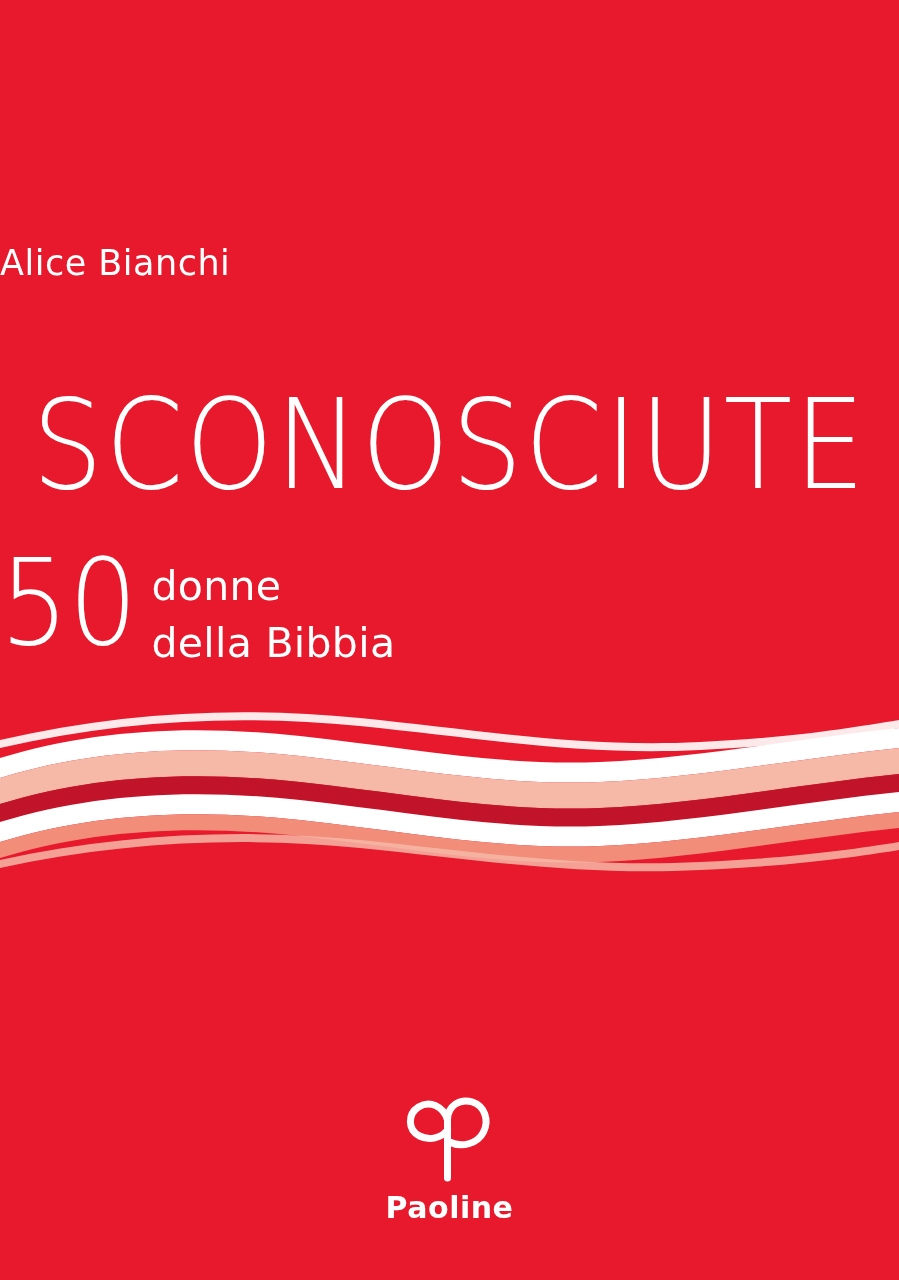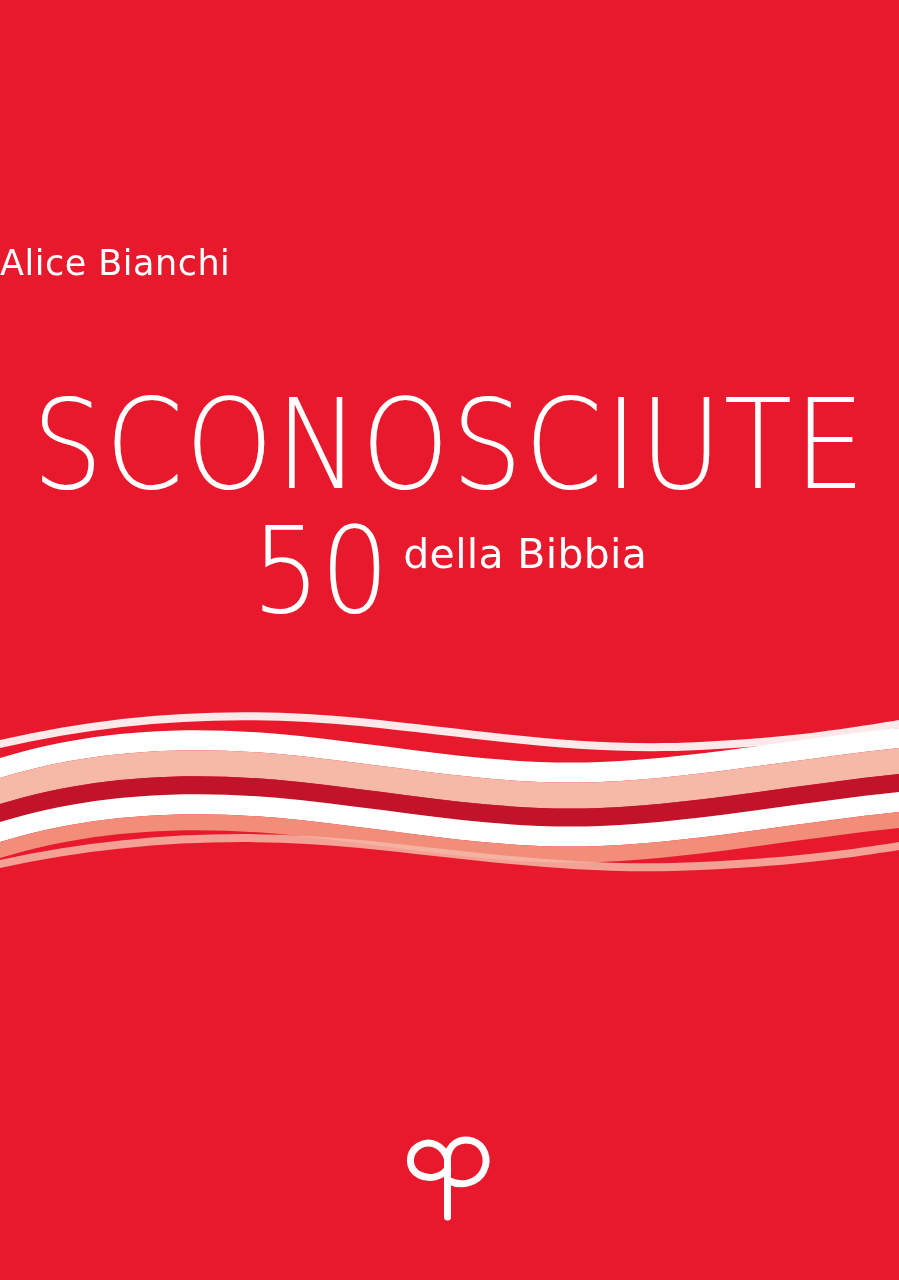--- a/index.html
+++ b/index.html
@@ -40,25 +40,25 @@
     font-size: 112px;
     line-height: 1;
     font-weight: 300;
     letter-spacing: 2px;
     font-family: "DejaVu Sans", sans-serif;
     transform: scaleY(1.12);
     transform-origin: top center;
   }
   .subtitle {
     position: absolute;
-    top: 512px;
+    top: 544px;
     left: 0;
     width: 100%;
     display: flex;
-    justify-content: center;
+    justify-content: flex-start;
     align-items: flex-start;
   }
   .subtitle-number {
     color: #ffffff;
     font-size: 108px;
     line-height: 1.0;
     font-weight: 300;
     font-family: "DejaVu Sans", sans-serif;
     transform: scaleY(1.1);
     transform-origin: top center;
@@ -112,20 +112,21 @@
 
 <div class="cover">
 
   <div class="author">Alice Bianchi</div>
 
   <div class="title">SCONOSCIUTE</div>
 
   <div class="subtitle">
     <span class="subtitle-number">50</span>
     <span class="subtitle-lines">
+      <span class="subtitle-line">donne</span>
       <span class="subtitle-line">della Bibbia</span>
     </span>
   </div>
 
   <div class="waves">
     <svg width="899" height="190" viewBox="0 0 899 190" preserveAspectRatio="none" xmlns="http://www.w3.org/2000/svg">
 
       <path d="M0,58 C90,30 190,24 300,36 C410,48 500,66 600,62 C700,58 800,38 899,28 L899,48 C800,58 700,78 600,82 C500,86 410,68 300,56 C190,44 90,50 0,78 Z" fill="#ffffff"></path>
 
       <path d="M0,78 C90,50 190,44 300,56 C410,68 500,86 600,82 C700,78 800,58 899,48 L899,74 C800,84 700,104 600,108 C500,112 410,94 300,82 C190,70 90,76 0,104 Z" fill="#f6b9a8"></path>
@@ -142,15 +143,16 @@
     </svg>
   </div>
 
   <div class="publisher">
     <svg class="publisher-mark" viewBox="0 0 899 92" xmlns="http://www.w3.org/2000/svg">
       <g transform="translate(449.5,46)">
         <path d="M-2,38 L-2,-20 C-2,-34 10,-42 23,-38 C35,-34 40,-20 34,-8 C28,4 12,8 0,2" fill="none" stroke="#ffffff" stroke-width="7" stroke-linecap="round"></path>
         <path d="M-2,-20 C-6,-34 -20,-40 -31,-33 C-42,-26 -42,-10 -30,-4 C-20,1 -8,-2 -2,-10" fill="none" stroke="#ffffff" stroke-width="7" stroke-linecap="round"></path>
       </g>
     </svg>
+    <span class="publisher-name">Paoline</span>
   </div>
 
 </div>
 
 </body></html>

